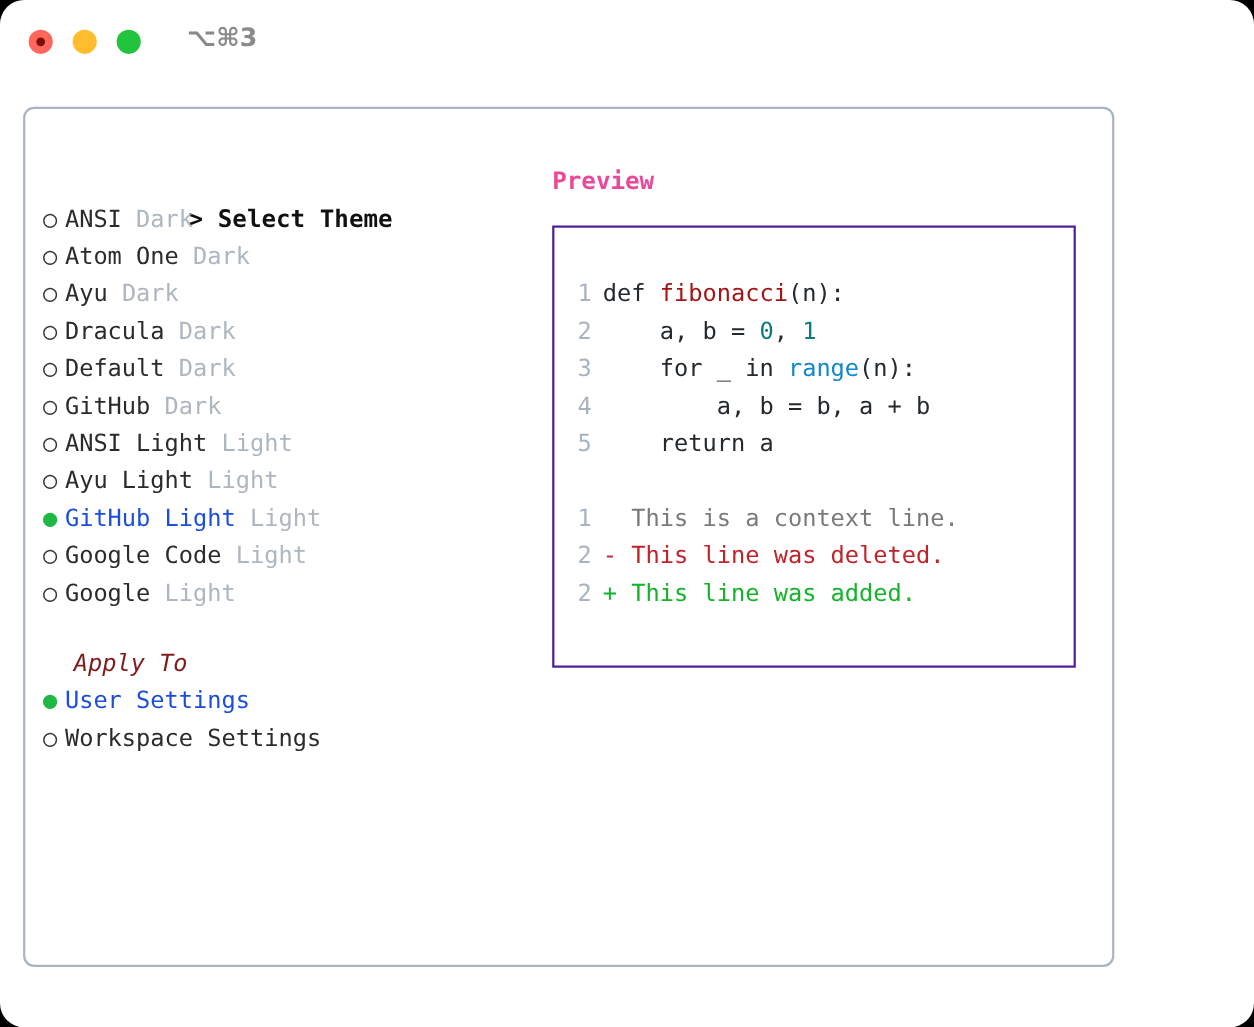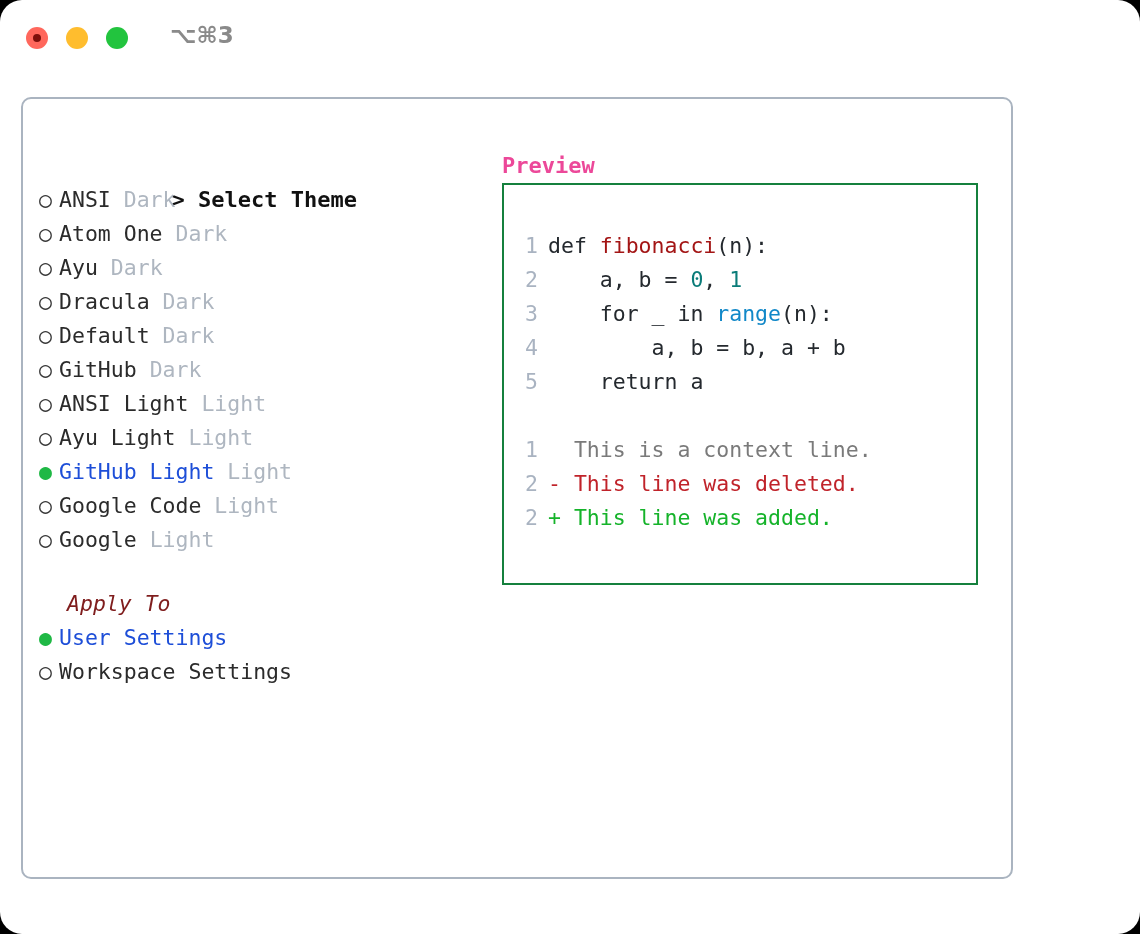--- a/index.html
+++ b/index.html
@@ -154,23 +154,24 @@
 
   .preview-title {
     font-size: 22px;
     font-weight: 700;
     color: #ec4899;
     height: 34px;
     line-height: 34px;
   }
 
   .preview-box {
+    margin-top: 22px;
     width: 476px;
     height: 402px;
-    border: 2px solid #15803d;
+    border: 2px solid #4c1d95;
     box-sizing: border-box;
     background: #ffffff;
     position: relative;
   }
 
   .code-area {
     position: absolute;
     left: 12px;
     top: 44px;
     right: 6px;

